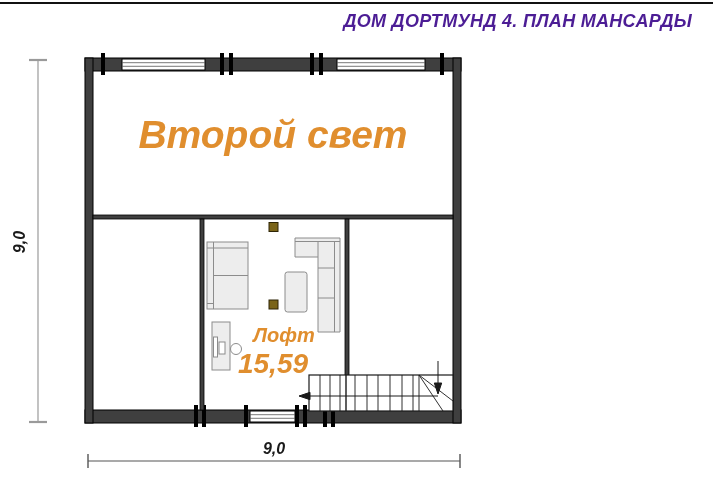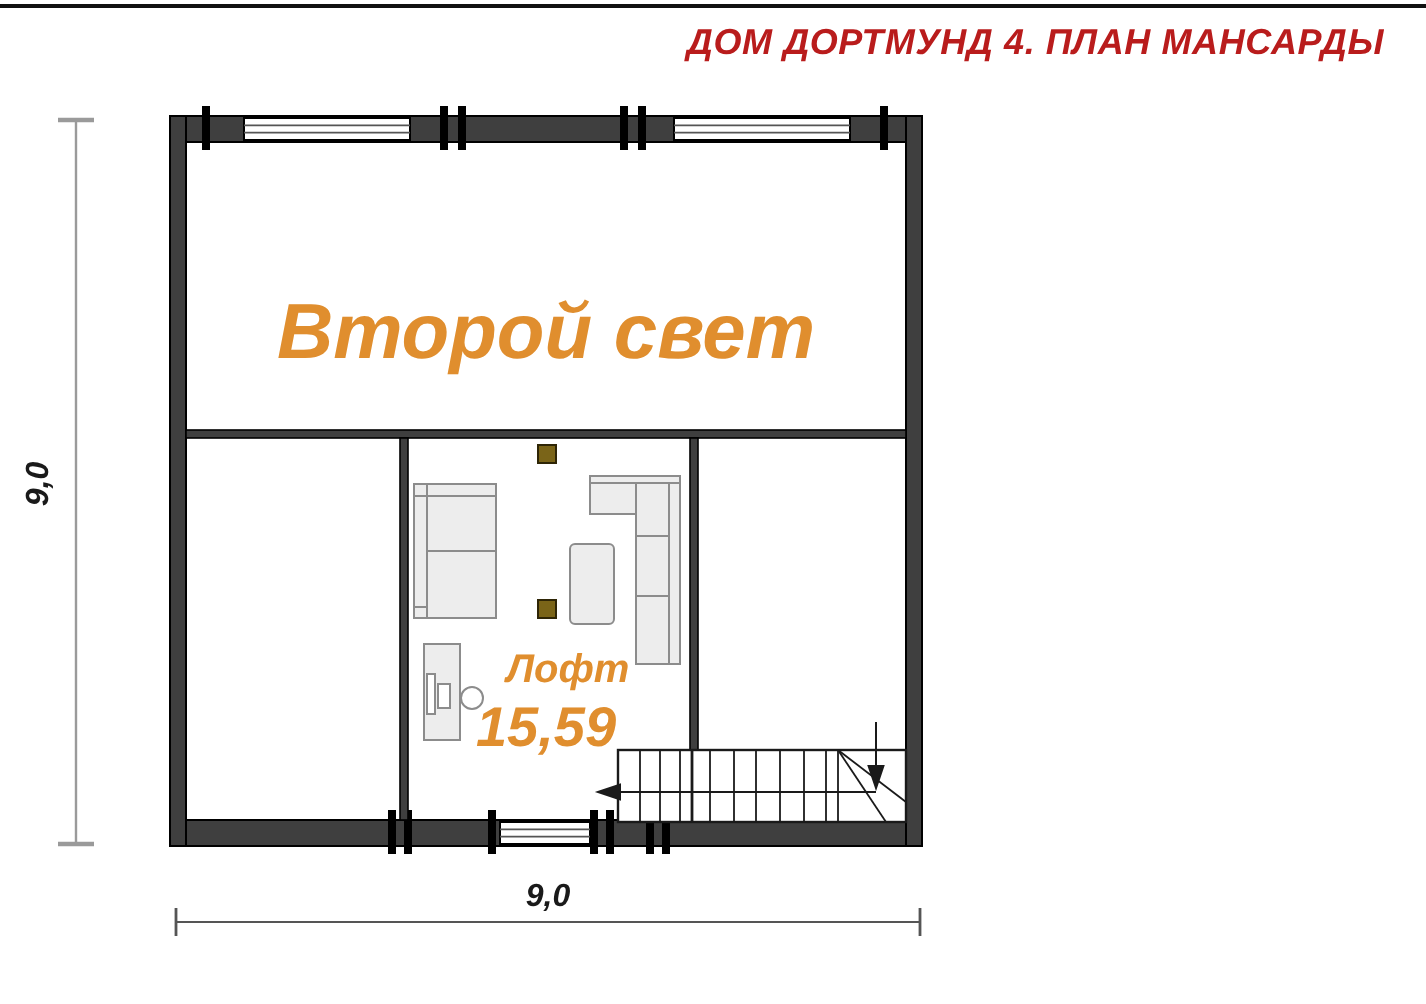--- a/index.html
+++ b/index.html
@@ -1,22 +1,22 @@
 <!DOCTYPE html>
 <html><head>
 <meta charset="utf-8">
 <style>
   html,body{margin:0;padding:0;background:#fff;}
   body{font-family:"Liberation Sans", sans-serif;}
   #page{position:relative;width:713px;height:502px;background:#ffffff;overflow:hidden;}
   .top-rule{position:absolute;left:0;top:2px;width:713px;height:2px;background:#111;}
-  .title{position:absolute;top:11px;right:21px;font-size:18px;font-weight:bold;font-style:italic;color:#b91c1c;letter-spacing:.3px;white-space:nowrap;margin-left:33px;}
+  .title{position:absolute;top:11px;right:21px;font-size:18px;font-weight:bold;font-style:italic;color:#4c1d95;letter-spacing:.3px;white-space:nowrap;margin-left:33px;}
   svg.plan{position:absolute;left:0;top:0;}
   .label{position:absolute;font-weight:bold;font-style:italic;color:#E08E2E;text-align:center;white-space:nowrap;}
-  .second-light{left:93px;top:113px;width:360px;font-size:39px;margin-top:32px;}
+  .second-light{left:93px;top:113px;width:360px;font-size:39px;}
   .loft-name{left:200px;top:324px;width:168px;font-size:20px;}
   .loft-area{left:200px;top:348px;width:146px;font-size:28px;}
   .dim{position:absolute;font-weight:bold;font-style:italic;color:#1a1a1a;font-size:16px;text-align:center;white-space:nowrap;}
   .dim-bottom{left:88px;top:440px;width:372px;}
   .dim-left{left:-3px;top:233px;width:46px;transform:rotate(-90deg);}
 </style>
 </head>
 <body>
 
 <div id="page">

